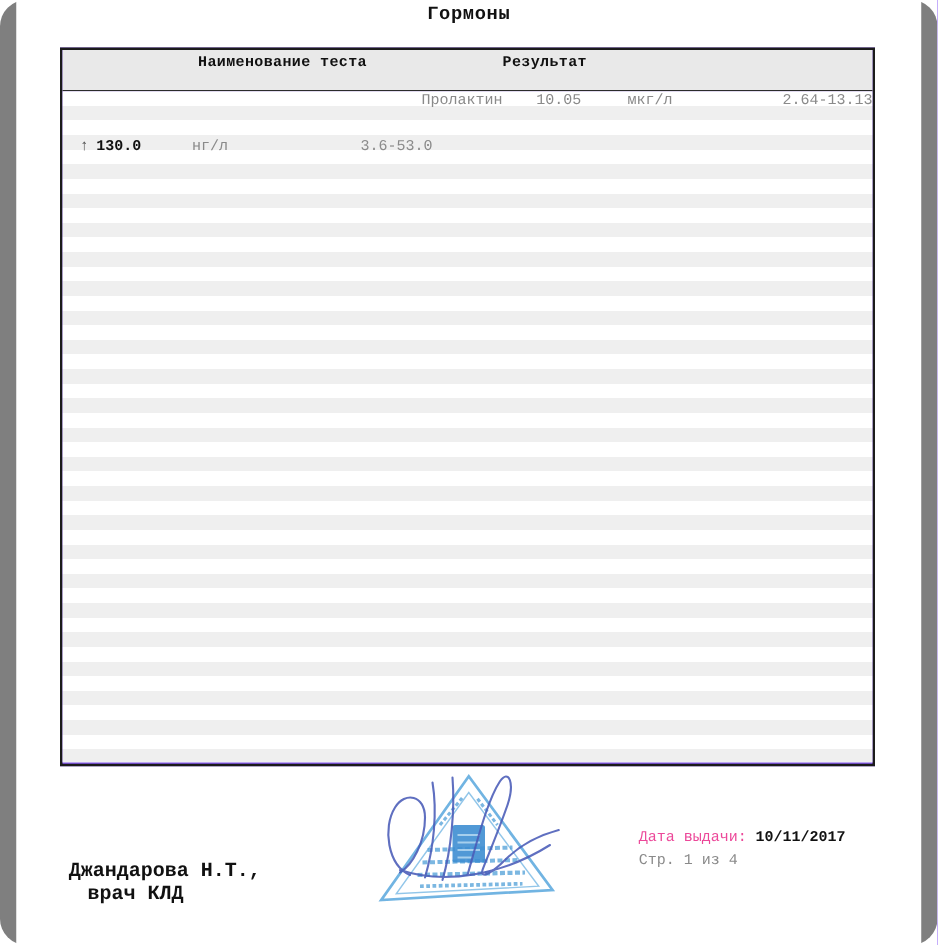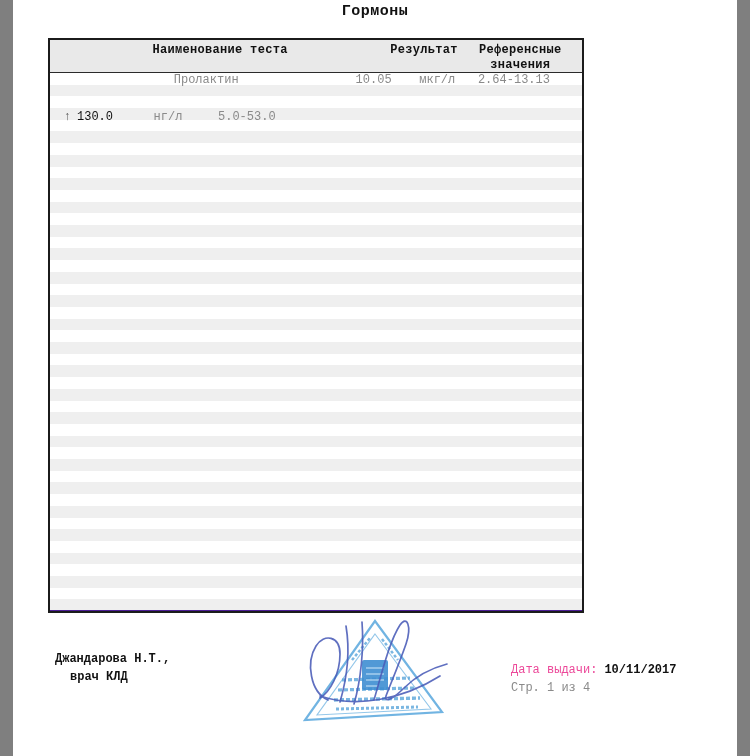--- a/index.html
+++ b/index.html
@@ -6,42 +6,43 @@
   html, body { width: 750px; height: 756px; }
   body {
     font-family: "Liberation Mono", "DejaVu Sans Mono", monospace;
     background: #ffffff;
   }
   .viewport {
     position: relative;
     width: 750px; height: 756px;
     background: #ffffff;
     overflow: hidden;
+    border-radius: 21px;
   }
   .page-margin {
     position: absolute; top: 0; height: 756px; width: 13px;
     background: #7f7f7f;
   }
   .page-margin.left  { left: 0; }
   .page-margin.right { right: 0; }
 
   .doc-title {
     position: absolute;
     top: 3px; left: 13px; width: 724px;
     text-align: center;
     font-size: 15px; font-weight: bold; color: #111111;
     letter-spacing: 0.5px;
   }
 
   .lab-table {
     position: absolute;
     left: 48px; top: 38px;
-    width: 536px; height: 575px;
+    width: 652px; height: 575px;
     border: 2px solid #1b1b1b;
-    background: #4c1d95;
+    background: #8b5cf6;
   }
   .t-header {
     display: flex;
     height: 33px;
     background: #e9e9e9;
     border-bottom: 1px solid #2b2b2b;
     font-size: 12px; font-weight: bold; color: #111111;
     line-height: 15px;
     padding-top: 3px;
     letter-spacing: 0.3px;
@@ -69,31 +70,31 @@
   .col-name  { width: 352px; }
   .col-res   { width: 68px;  }
   .col-units { width: 100px; }
   .col-ref   { width: 128px; }
 
   .t-header .col-name  { text-align: center; }
   .t-header .col-res   { text-align: center; padding-right: 5px; font-family: Liberation Mono, monospace; }
   .t-header .col-units { text-align: center; }
   .t-header .col-ref   { text-align: center; }
 
-  .t-row .col-name  { text-align: center; padding-left: 22px; }
+  .t-row .col-name  { text-align: right; padding-left: 22px; }
   .t-row .col-res   { text-align: right; padding-right: 5px; }
   .t-row .col-units { text-align: center; }
-  .t-row .col-ref   { text-align: left; }
+  .t-row .col-ref   { text-align: right; }
 
   .res-flag { color: #555555; font-weight: normal; margin-right: 6px; }
-  .res-bold { font-weight: normal; color: #111111; }
+  .res-bold { font-weight: bold; color: #111111; }
 
   .footer-left {
-    position: absolute; left: 55px; top: 650px;
-    font-size: 12px; font-weight: bold; color: #111111;
+    position: absolute; left: 55px; top: 688px;
+    font-size: 16px; font-weight: bold; color: #111111;
     line-height: 18px; white-space: nowrap;
   }
   .footer-left .indent { padding-left: 15px; }
 
   .footer-right {
     position: absolute; left: 511px; top: 661px;
     font-size: 12px; color: #8a8a8a;
     line-height: 18px; white-space: nowrap;
   }
   .date-label { color: #ec4899; margin-right: 7px; }
@@ -111,36 +112,35 @@
 
   <div class="page-margin left"></div>
   <div class="page-margin right"></div>
 
   <div class="doc-title">Гормоны</div>
 
   <div class="lab-table">
     <div class="t-header">
       <div class="col-name">Наименование теста</div>
       <div class="col-res">Результат</div>
-      <div class="col-ref">Референсные значения</div>
     </div>
 
     <div class="t-body">
 
       <div class="t-row row-0">
         <div class="col-name">Пролактин</div>
         <div class="col-res"><span class="res-flag"></span><span>10.05</span></div>
         <div class="col-units">мкг/л</div>
         <div class="col-ref">2.64-13.13</div>
       </div>
 
       <div class="t-row row-1">
         <div class="col-res"><span class="res-flag">↑</span><span class="res-bold">130.0</span></div>
         <div class="col-units">нг/л</div>
-        <div class="col-ref">5.0-53.0</div>
+        <div class="col-ref">3.6-53.0</div>
       </div>
 
     </div>
   </div>
 
   <div class="footer-left">
     <div>Джандарова Н.Т.,</div>
     <div class="indent">врач КЛД</div>
   </div>
 

